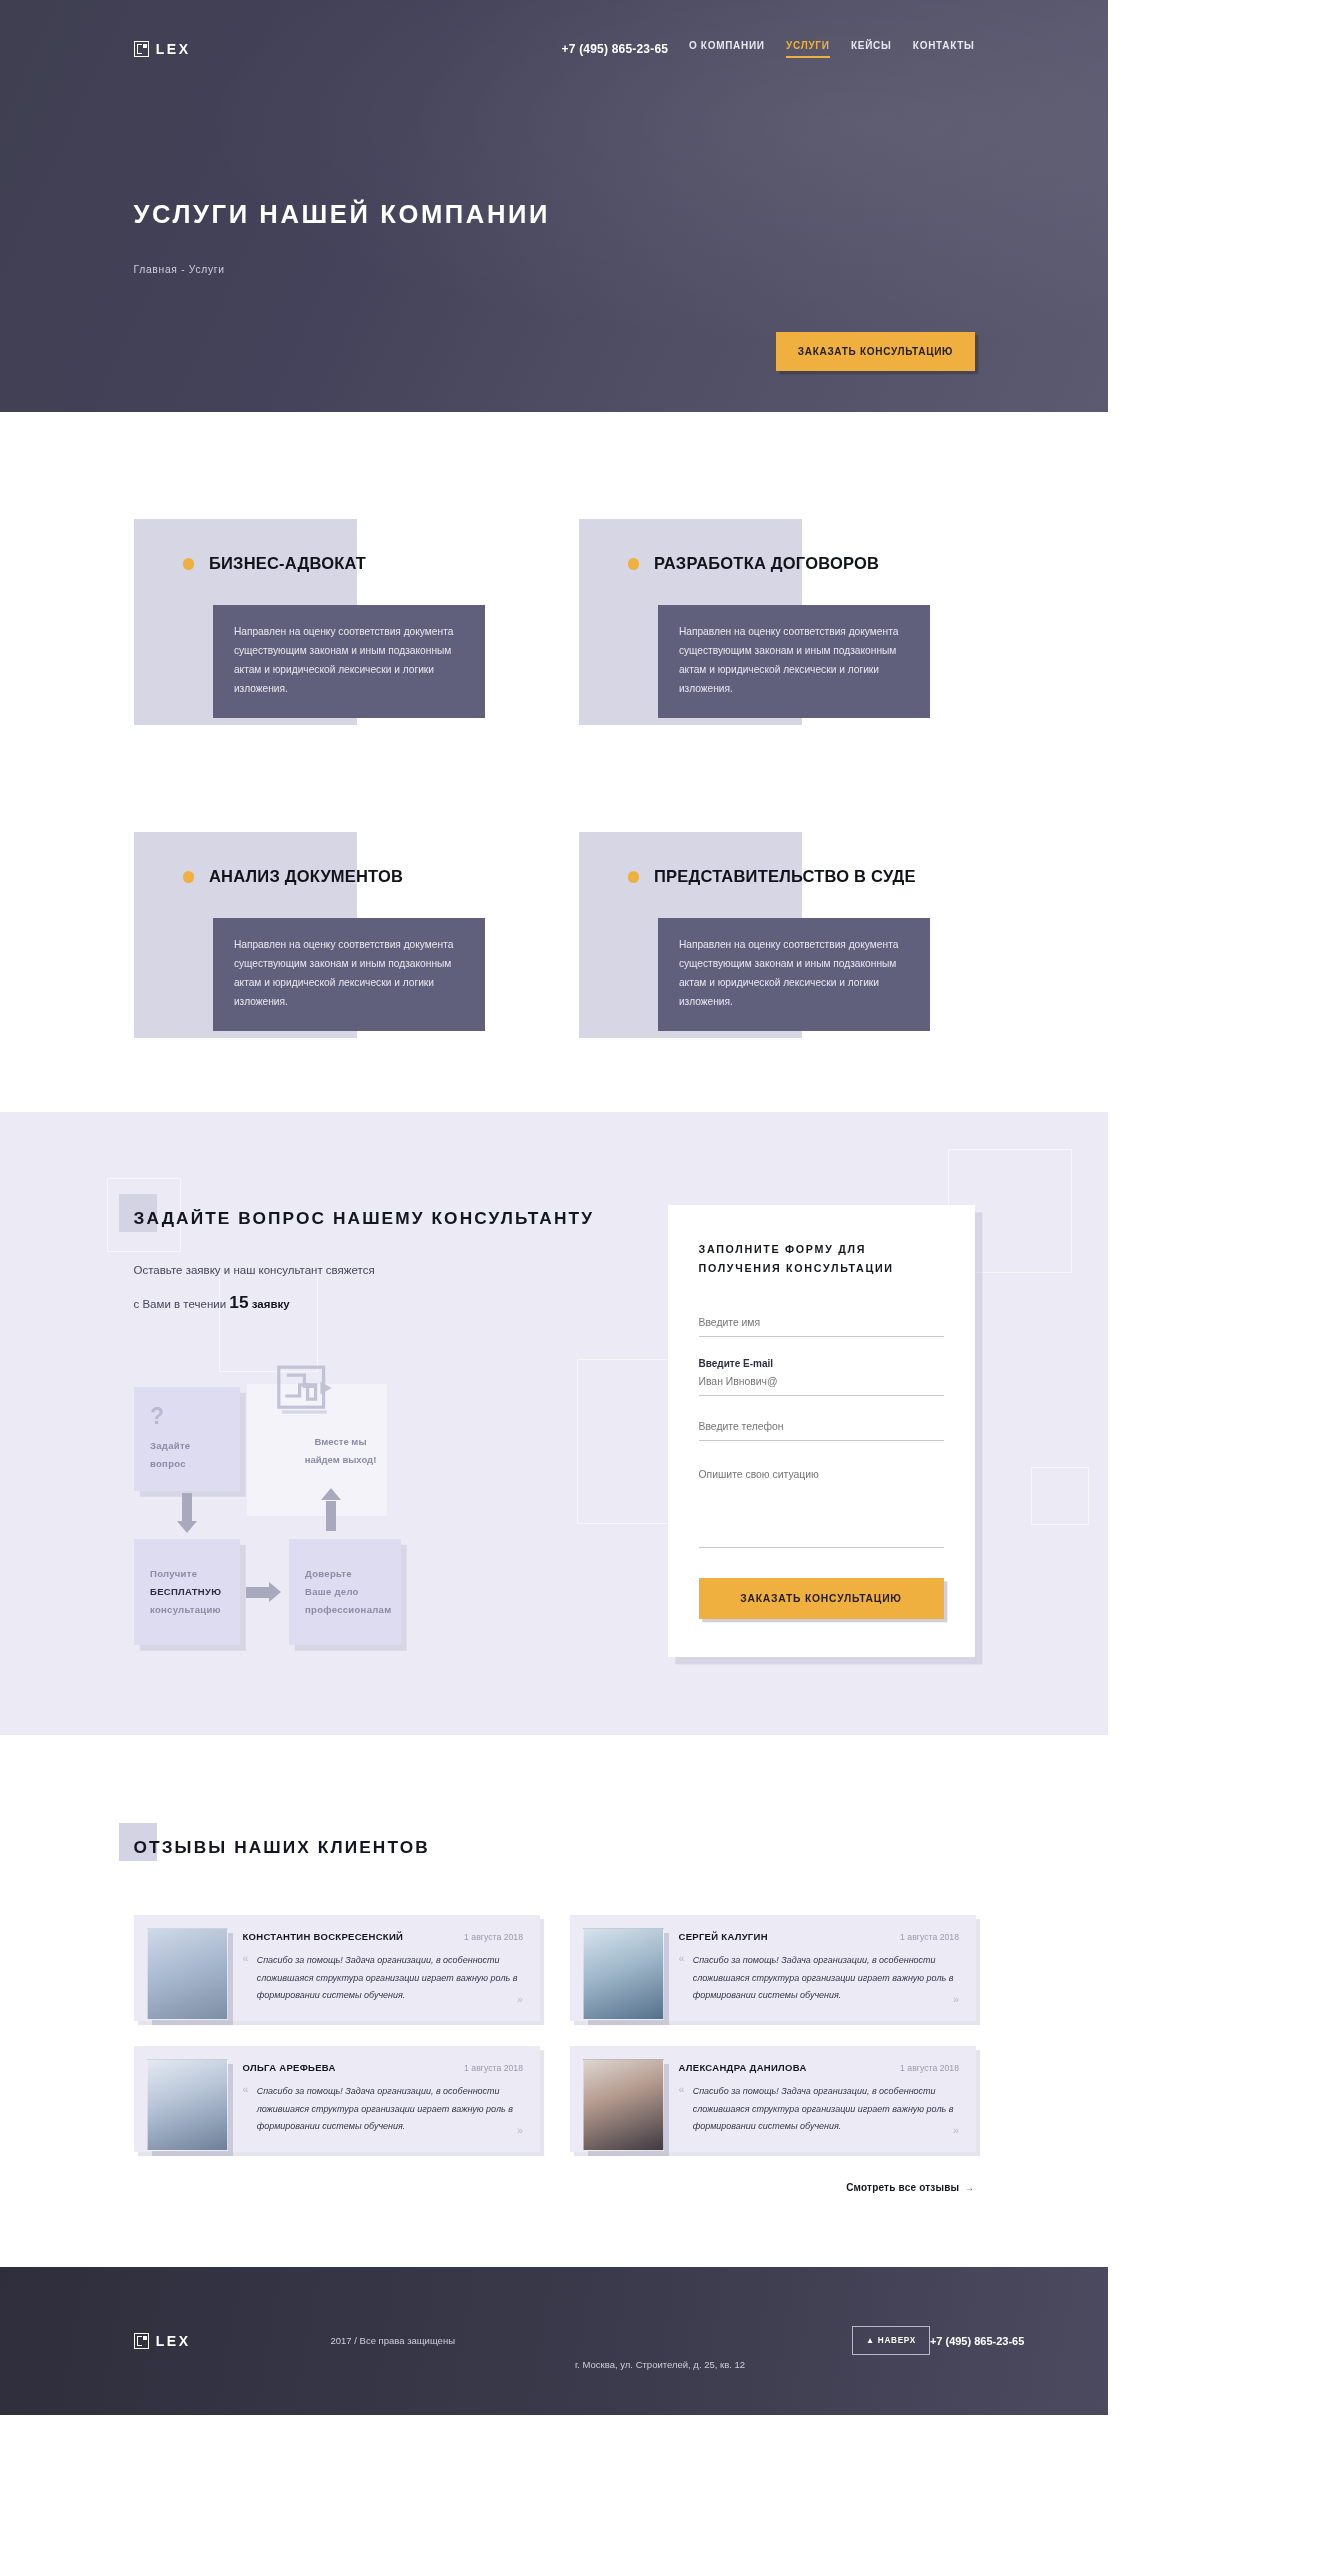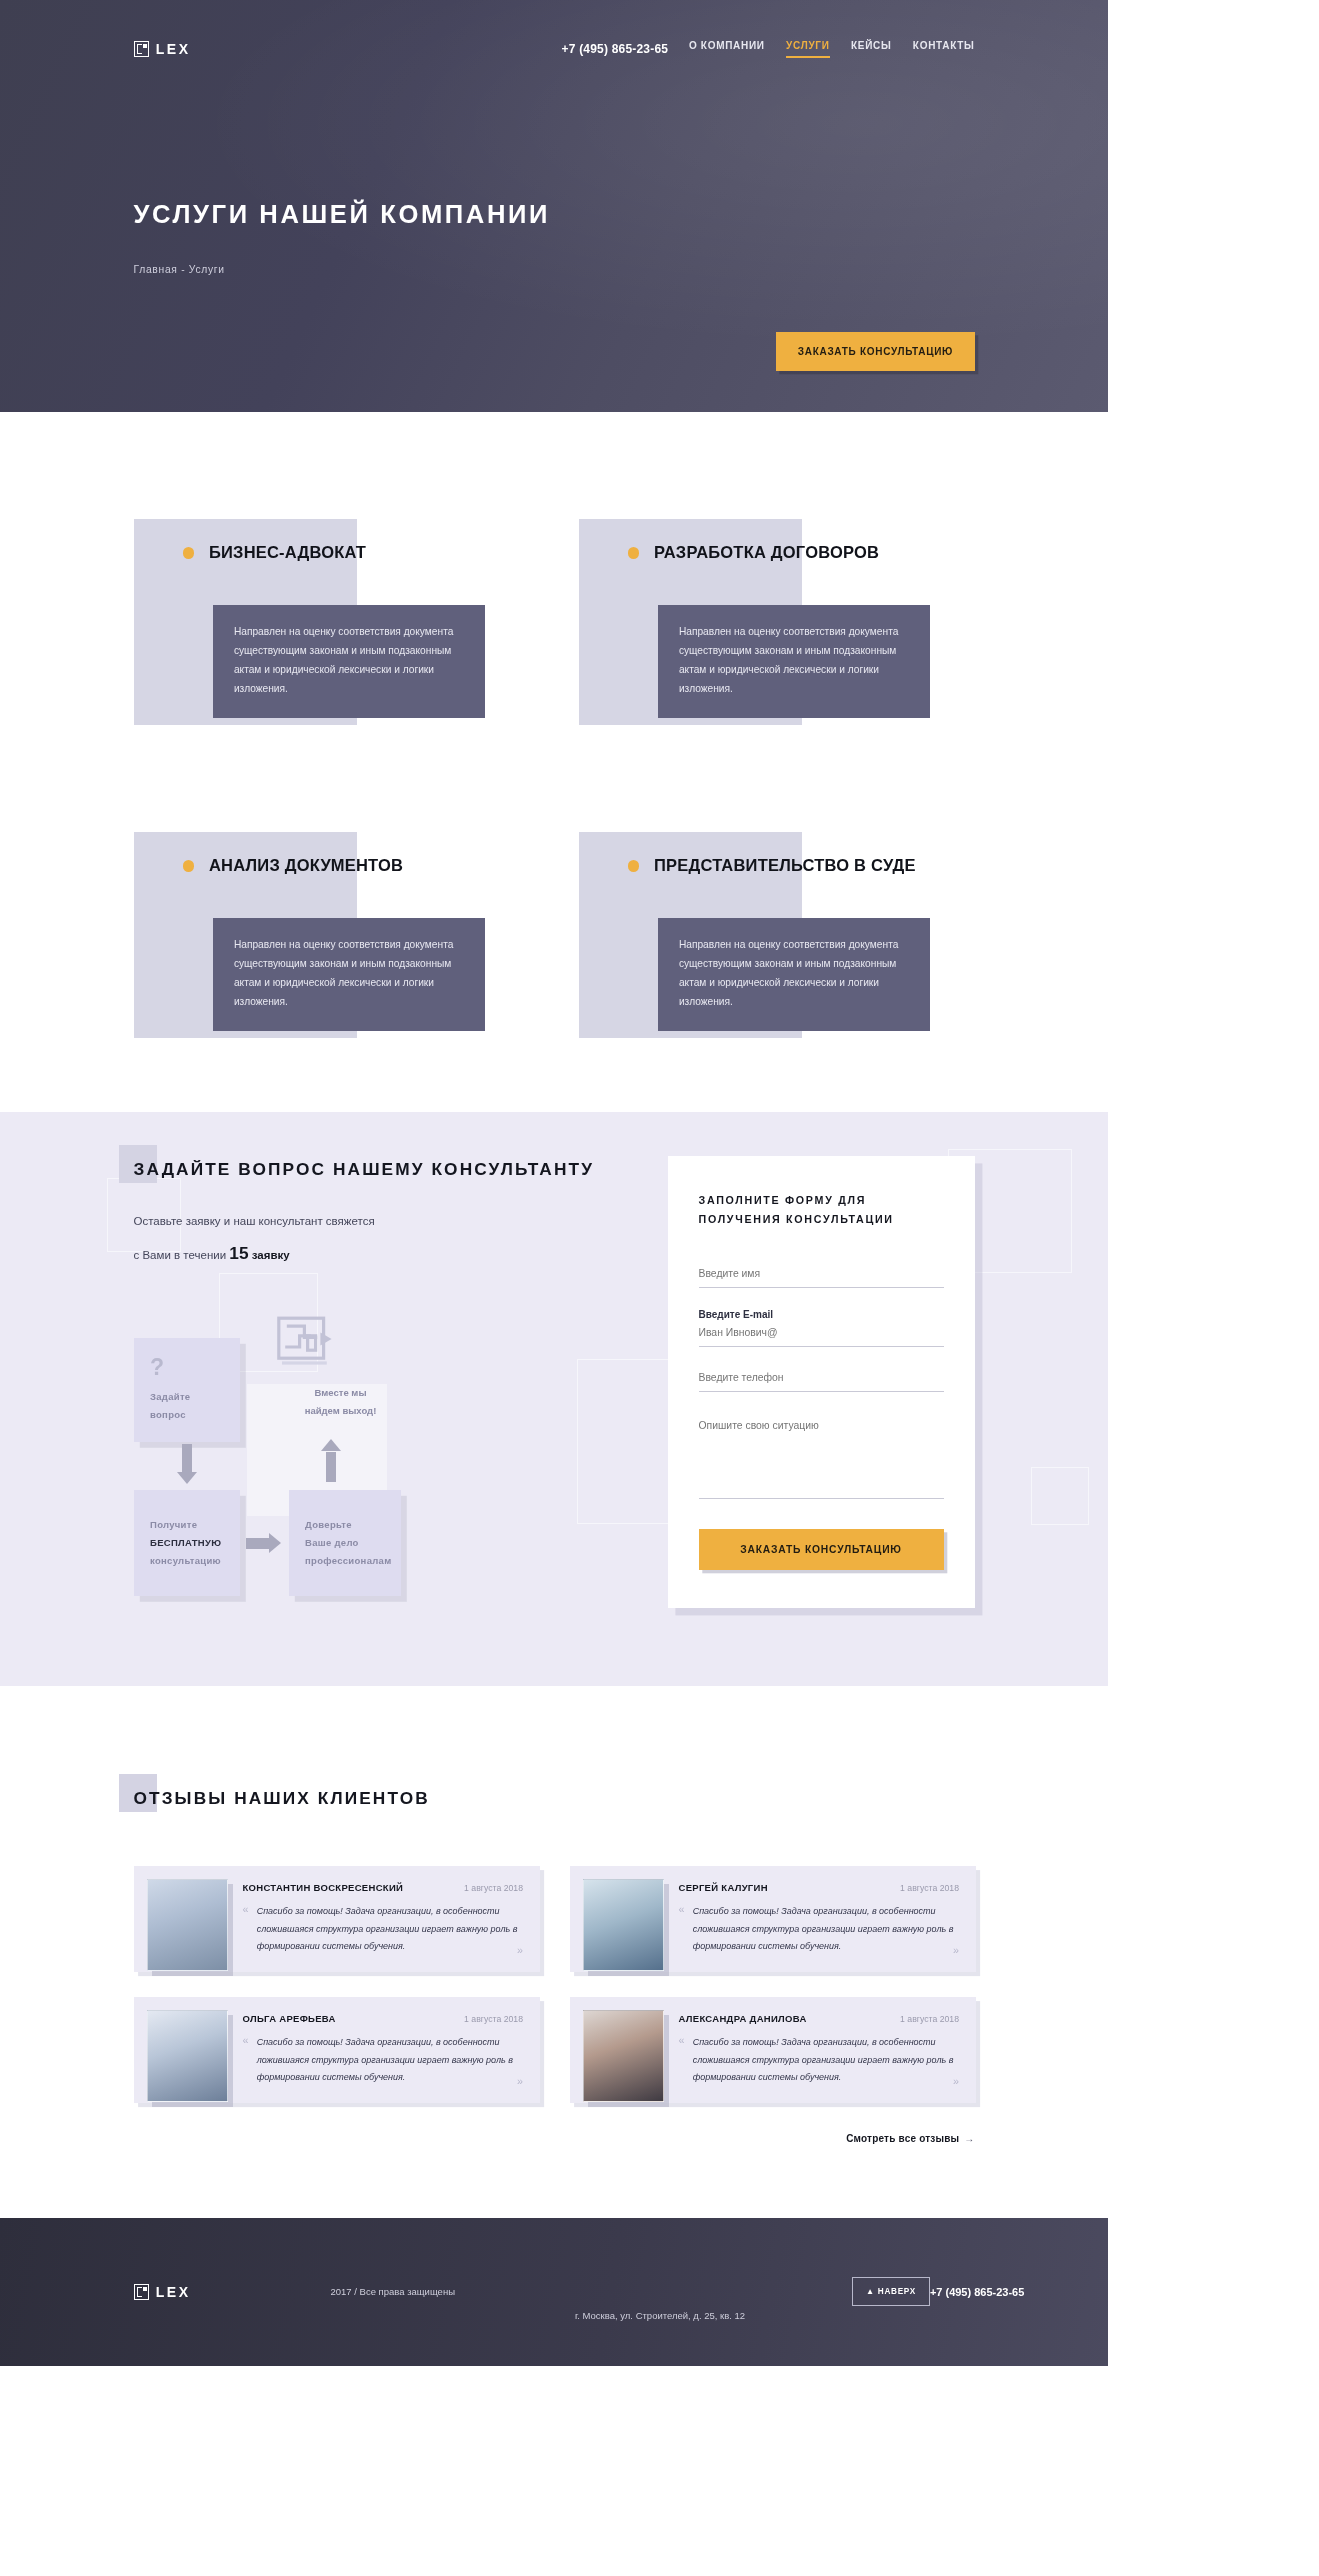--- a/index.html
+++ b/index.html
@@ -96,21 +96,21 @@
   .svc-grid {
     display: grid; grid-template-columns: repeat(2, 404px);
     column-gap: 41px; row-gap: 107px;
   }
   .svc-card { position: relative; height: 206px; }
   .svc-plate {
     position: absolute; left: 0; top: 0;
     width: 223px; height: 206px; background: #d6d6e4;
   }
   .svc-head {
-    position: absolute; left: 49px; top: 24px;
+    position: absolute; left: 49px; top: 35px;
     display: flex; align-items: flex-start; gap: 15px;
     width: 363px;
   }
   .svc-dot {
     width: 11.5px; height: 11.5px; border-radius: 50%;
     background: #efb040; flex: 0 0 auto; margin-top: 4.1px;
   }
   .svc-title {
     font-size: 16.5px; font-weight: 700; letter-spacing: 0.2px;
     line-height: 1.18; color: #11131a; text-transform: uppercase;
@@ -121,21 +121,21 @@
     background: #60607c;
     padding: 18px 21.4px;
   }
   .svc-body p {
     color: #e8e8f1; font-size: 10.2px; line-height: 1.85;
   }
 
   
   .consult {
     background: #eceaf5; position: relative; overflow: hidden;
-    padding: 44px 0 91px;
+    padding: 93px 0 91px;
   }
   .deco { position: absolute; border: 1.6px solid rgba(255,255,255,0.55); }
   .deco.filled { background: rgba(255,255,255,0.45); border: none; }
 
   .consult-inner { position: relative; z-index: 2; }
   .sec-title-wrap { position: relative; display: inline-block; }
   .sec-title-chip {
     position: absolute; left: -15px; top: -11.5px;
     width: 38px; height: 38px; background: #d4d3e3; z-index: 0;
   }

